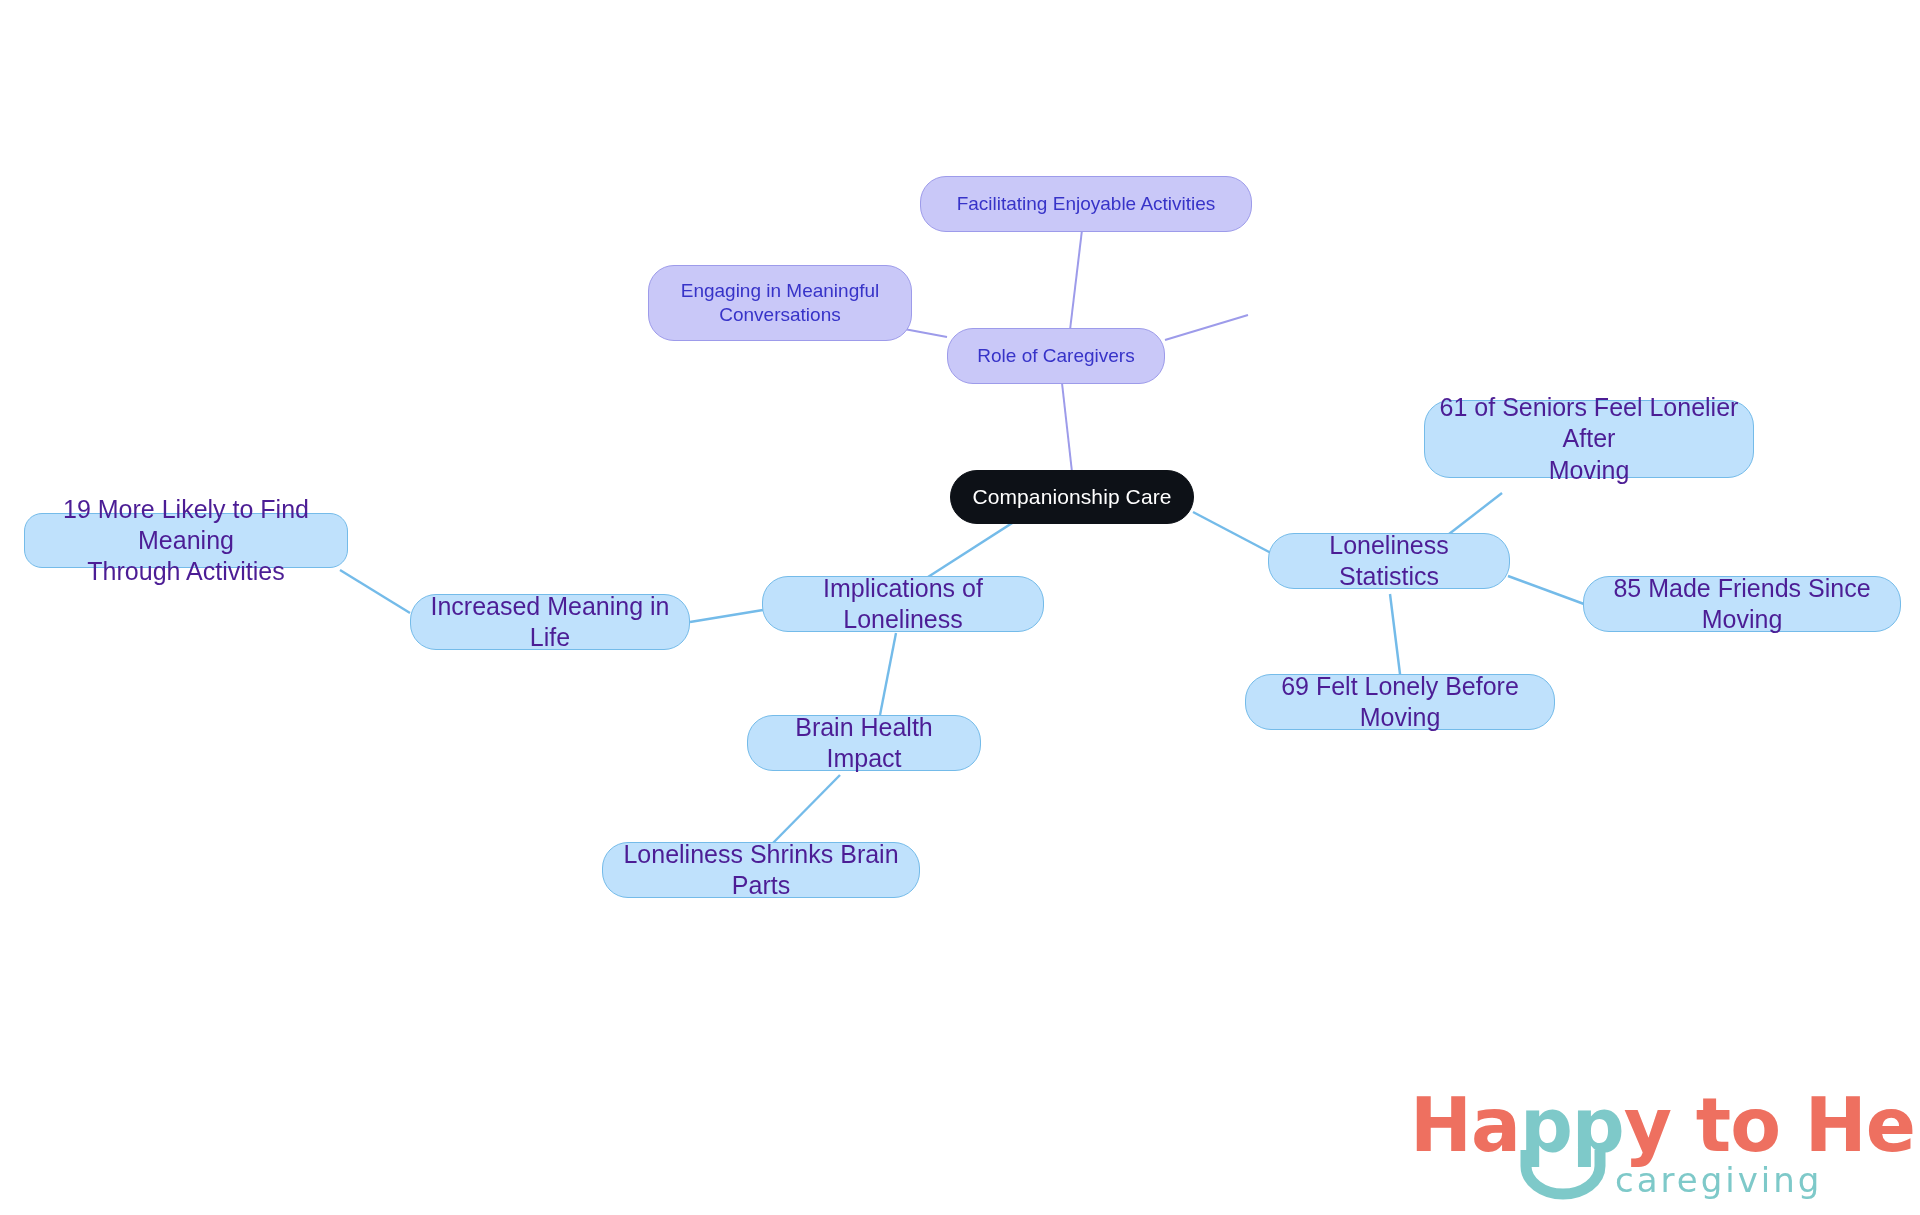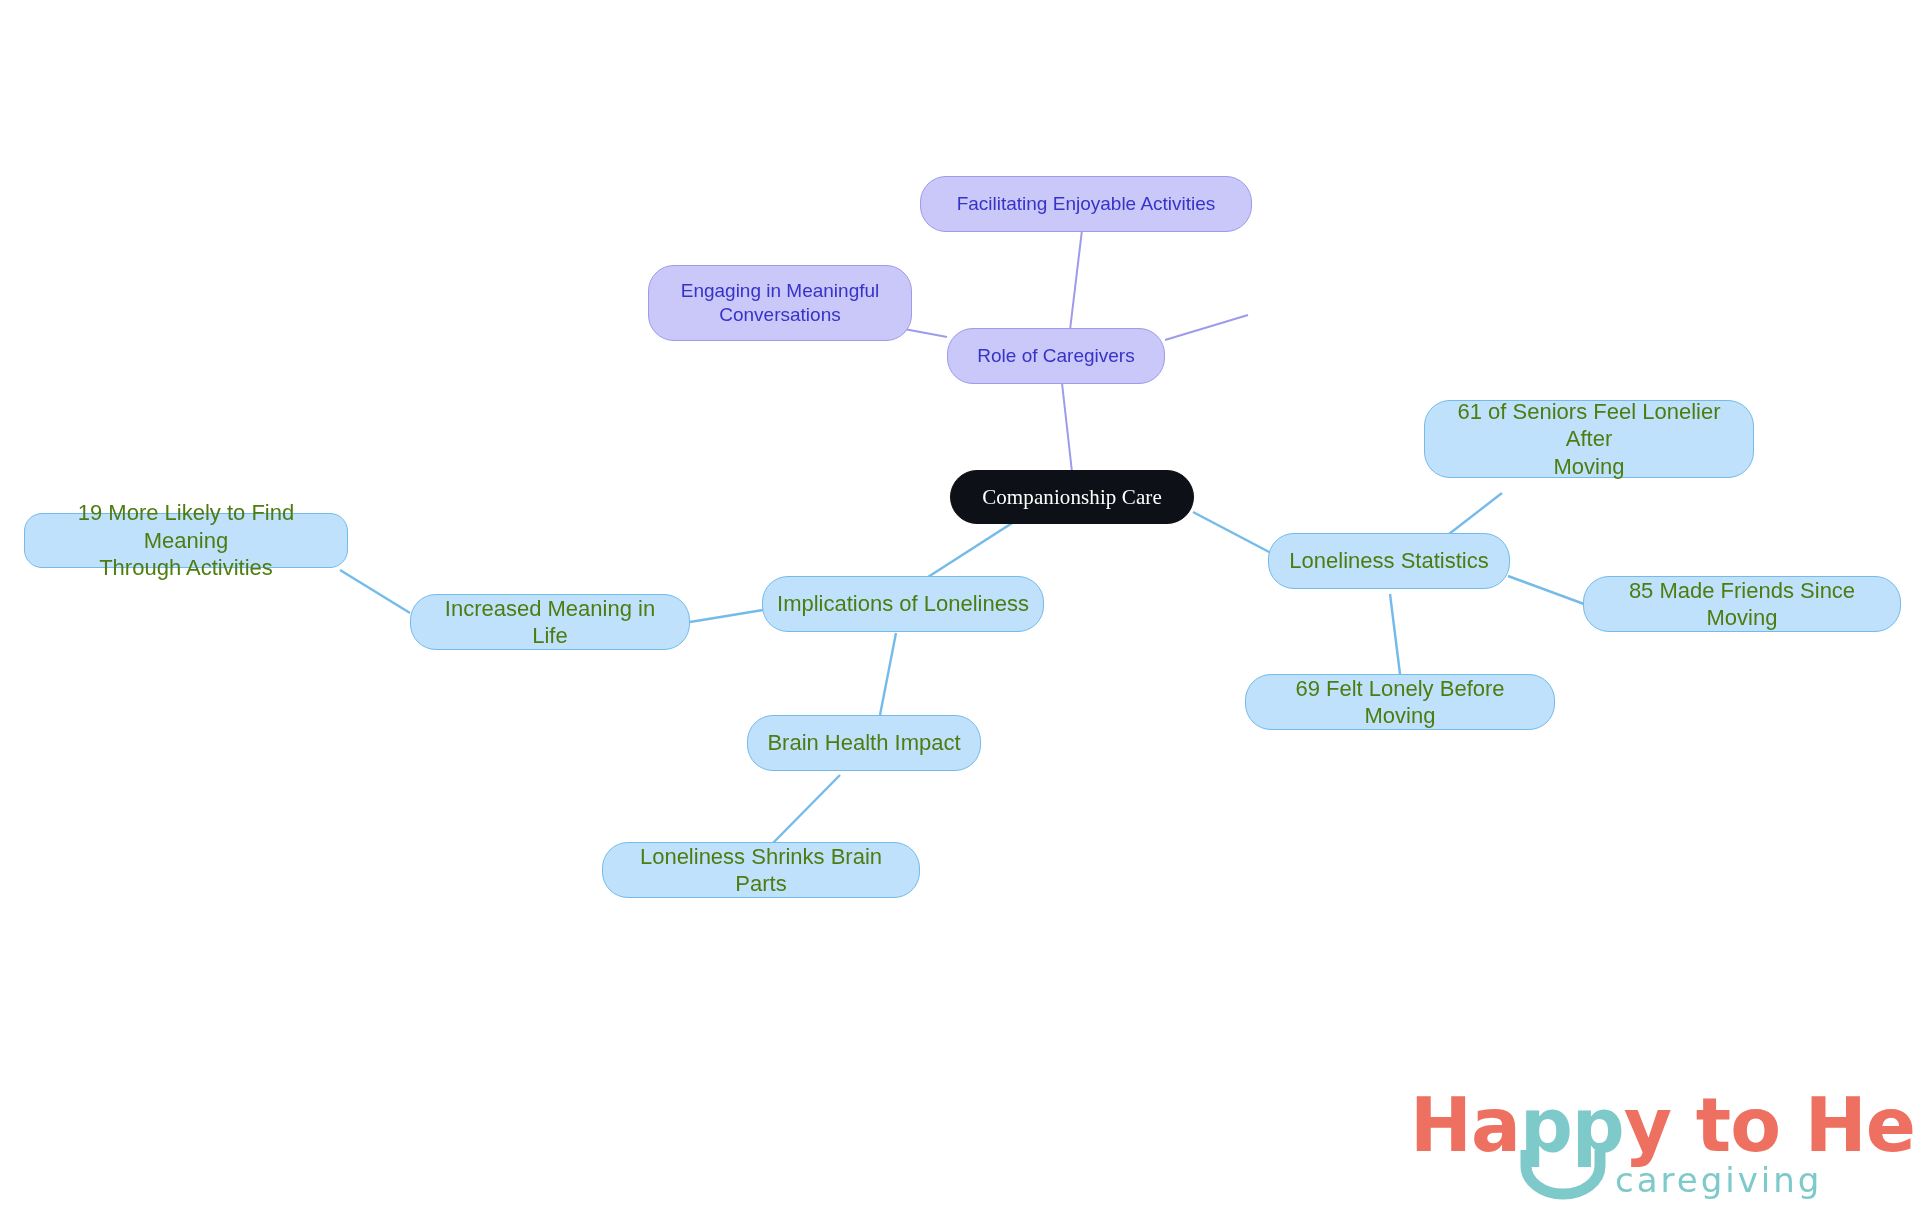--- a/index.html
+++ b/index.html
@@ -37,33 +37,32 @@
     padding: 7px 14px;
     white-space: pre-line;
   }
   .node.root {
     background: #0d1117;
     border-color: #0d1117;
     color: #ffffff;
     border-radius: 30px;
     font-size: 21px;
     letter-spacing: .1px;
-    font-family: Liberation Serif, serif;
   }
   .node.purple {
     background: #c9c8f8;
     border-color: #9d9bea;
     color: #3733c8;
     font-size: 19px;
   }
   .node.blue {
     background: #bfe1fc;
     border-color: #74bbe9;
-    color: #4d7c0f;
-    font-size: 22px;
+    color: #4c1d95;
+    font-size: 25px;
   }
 
   
   #logo {
     position: absolute;
     right: 40px;
     bottom: 18px;
     width: 470px;
     height: 115px;
   }

